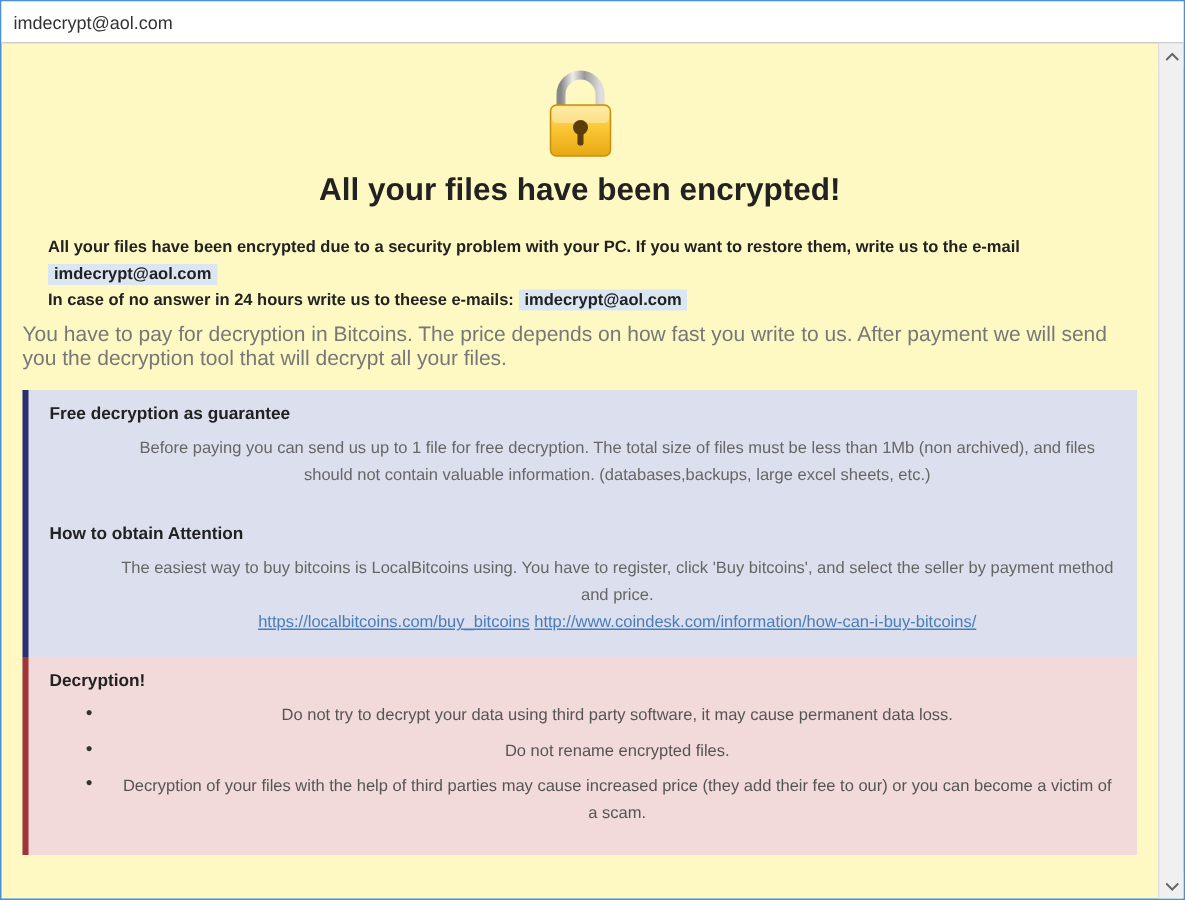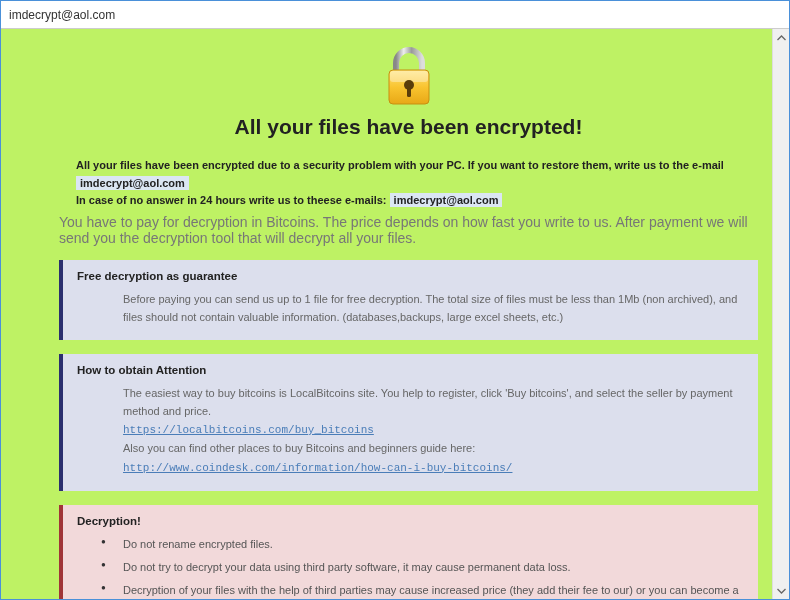--- a/index.html
+++ b/index.html
@@ -7,39 +7,38 @@
       font-family: 'Segoe UI', Tahoma, sans-serif;
       background: #fff;
       width: 790px;
       height: 600px;
       overflow: hidden;
     }
     .window {
       width: 100%;
       height: 100%;
       border: 1px solid #4a90d9;
-      background: #bef264;
+      background: #fef9c3;
       display: flex;
       flex-direction: column;
     }
     .titlebar {
       height: 28px;
       background: #fff;
       border-bottom: 1px solid #ccc;
       display: flex;
       align-items: center;
       padding: 0 8px;
       font-size: 12px;
       color: #333;
     }
     .content-wrapper {
       flex: 1;
       display: flex;
       overflow: hidden;
-      padding-left: 44px;
     }
     .content {
       flex: 1;
       padding: 10px 14px;
       overflow: hidden;
       font-size: 11px;
       color: #555;
     }
     .lock-icon {
       display: flex;
@@ -67,21 +66,20 @@
       color: #222;
     }
     .pay-line {
       color: #777;
       font-size: 14px;
       margin: 4px 0 14px 0;
     }
     .box {
       border-left: 4px solid;
       padding: 10px 14px 14px 60px;
-      margin-bottom: 14px;
       position: relative;
       min-height: 60px;
     }
     .box-blue {
       background: #dcdfed;
       border-left-color: #2b2f6e;
     }
     .box-red {
       background: #f2d9da;
       border-left-color: #a03538;
@@ -90,25 +88,25 @@
       font-weight: bold;
       font-size: 11.5px;
       color: #222;
       margin-left: -46px;
       margin-bottom: 8px;
     }
     .box-body {
       color: #666;
       font-size: 11px;
       line-height: 1.65;
+      text-align: center;
     }
     .box-body a {
       color: #4a7db8;
       text-decoration: underline;
-      font-family: Liberation Mono, monospace;
     }
     .box-body ul {
       list-style: none;
       padding: 0;
     }
     .box-body li {
       position: relative;
       padding-left: 0;
       margin-bottom: 5px;
       color: #555;
@@ -188,33 +186,32 @@
       <div class="pay-line">You have to pay for decryption in Bitcoins. The price depends on how fast you write to us. After payment we will send you the decryption tool that will decrypt all your files.</div>
 
       <div class="box box-blue">
         <div class="box-title">Free decryption as guarantee</div>
         <div class="box-body">Before paying you can send us up to 1 file for free decryption. The total size of files must be less than 1Mb (non archived), and files should not contain valuable information. (databases,backups, large excel sheets, etc.)</div>
       </div>
 
       <div class="box box-blue">
         <div class="box-title">How to obtain Attention</div>
         <div class="box-body">
-          <div>The easiest way to buy bitcoins is LocalBitcoins site. You help to register, click 'Buy bitcoins', and select the seller by payment method and price.</div>
+          <div>The easiest way to buy bitcoins is LocalBitcoins using. You have to register, click 'Buy bitcoins', and select the seller by payment method and price.</div>
           <a href="#">https://localbitcoins.com/buy_bitcoins</a>
-          <div>Also you can find other places to buy Bitcoins and beginners guide here:</div>
           <a href="#">http://www.coindesk.com/information/how-can-i-buy-bitcoins/</a>
         </div>
       </div>
 
       <div class="box box-red">
         <div class="box-title">Decryption!</div>
         <div class="box-body">
           <ul>
+            <li>Do not try to decrypt your data using third party software, it may cause permanent data loss.</li>
             <li>Do not rename encrypted files.</li>
-            <li>Do not try to decrypt your data using third party software, it may cause permanent data loss.</li>
             <li>Decryption of your files with the help of third parties may cause increased price (they add their fee to our) or you can become a victim of a scam.</li>
           </ul>
         </div>
       </div>
 
     </div>
 
     <div class="scrollbar">
       <div class="scroll-btn">
         <svg width="9" height="6" viewBox="0 0 9 6">

